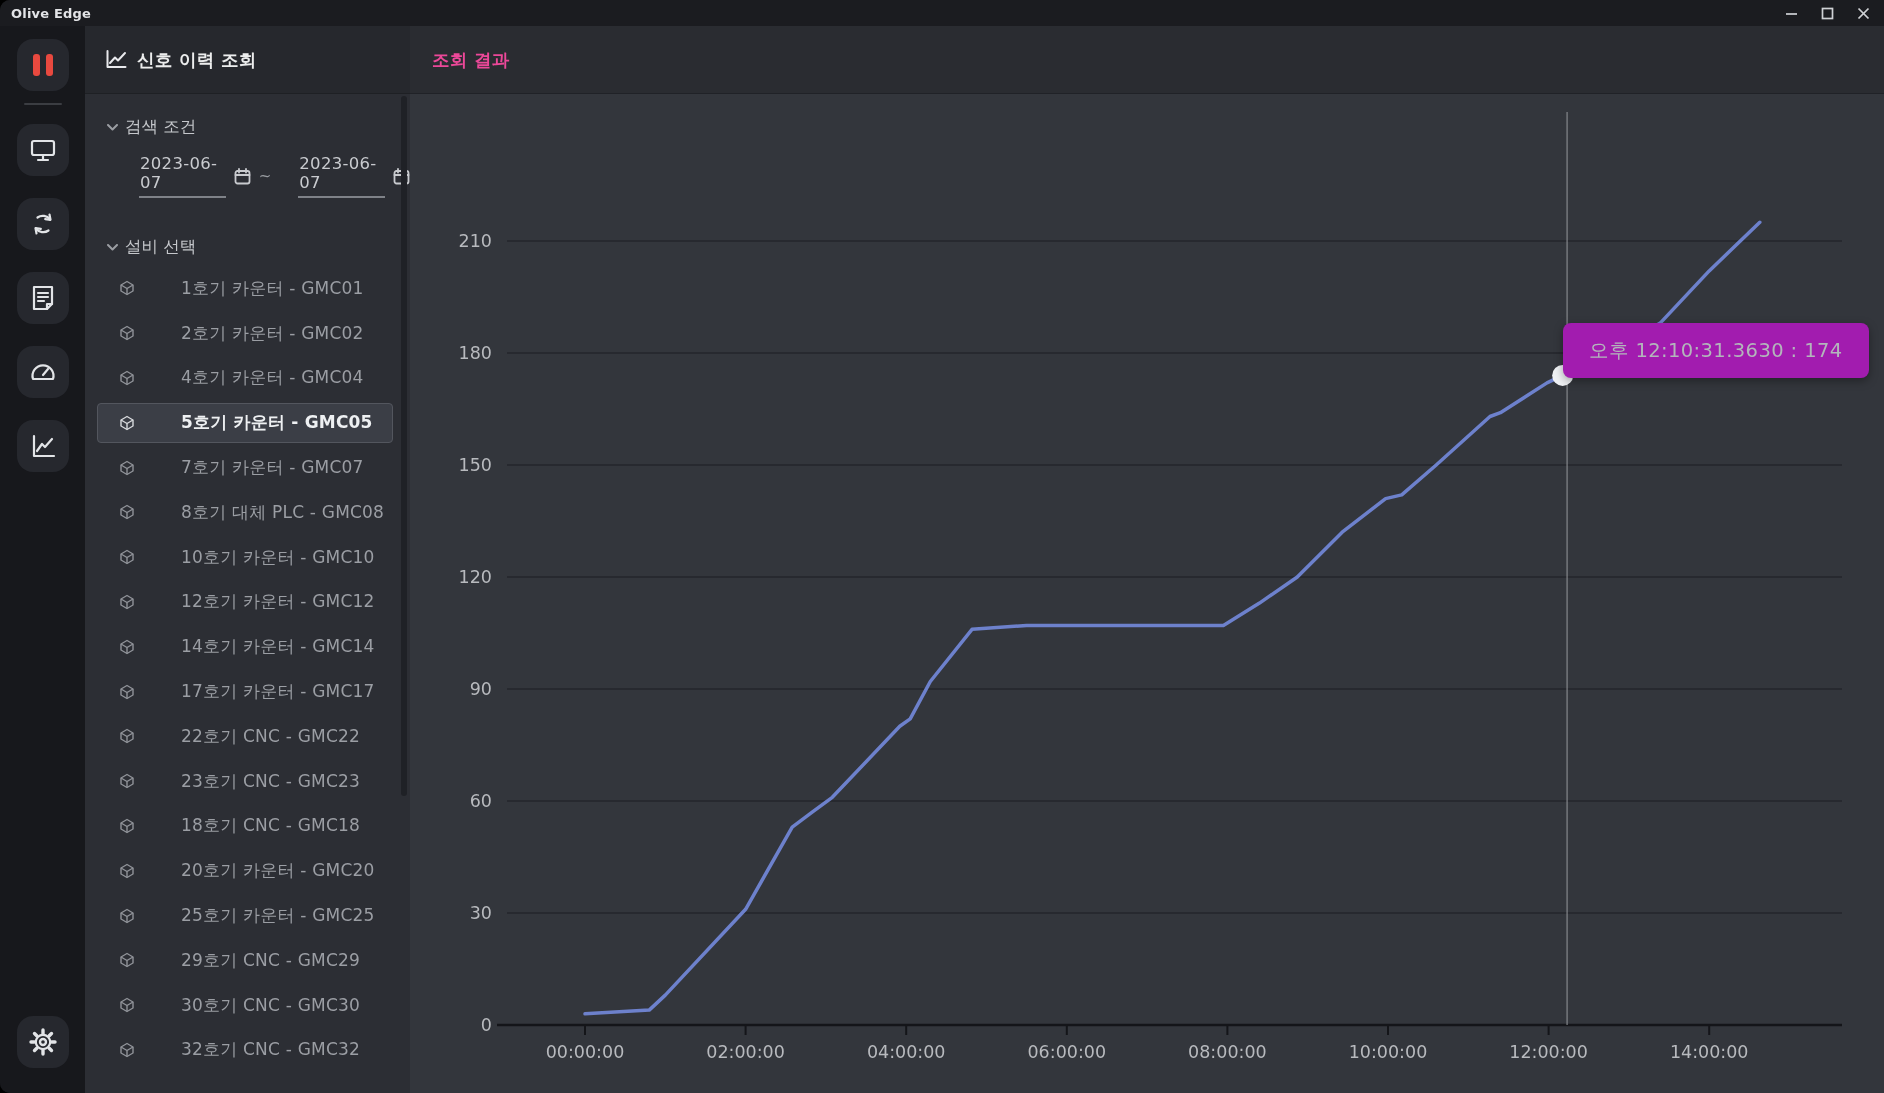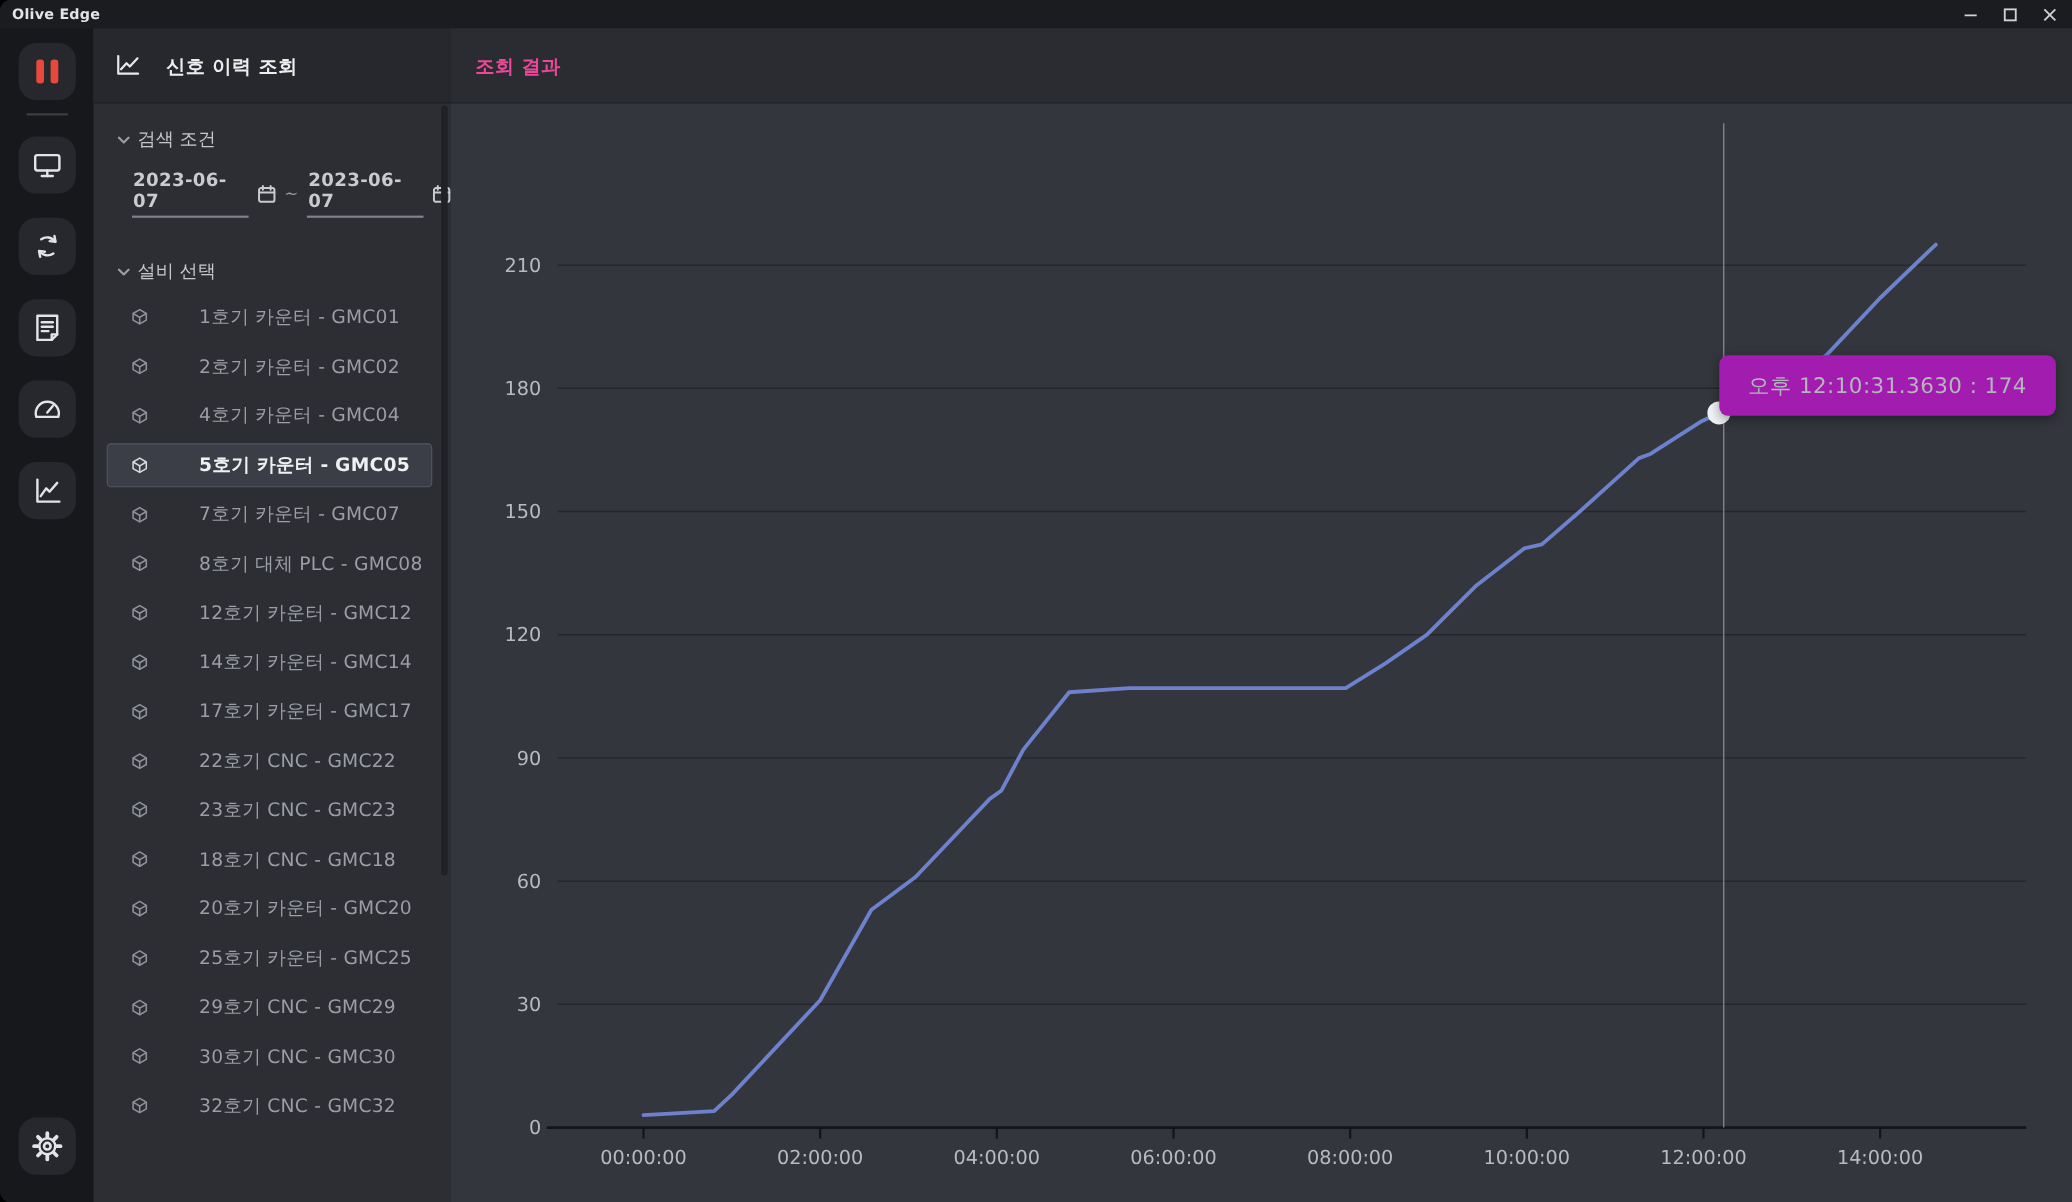--- a/index.html
+++ b/index.html
@@ -22,29 +22,29 @@
     align-items:center;justify-content:center;flex:0 0 52px;}
   .tool-btn svg{stroke:#e2e4e7;stroke-width:2.2;fill:none;stroke-linecap:round;stroke-linejoin:round;}
   .nav-btn{margin-bottom:22px;}
   .strip-divider{width:38px;height:2px;background:#3b3d42;border-radius:1px;margin:12px 0 19px 0;}
   .pause-bars{display:flex;gap:6px;}
   .pause-bars i{display:block;width:7px;height:22px;border-radius:3px;background:#e8493f;}
   .gear-btn{margin-top:auto;margin-bottom:25px;}
   
   .sidebar{width:325px;flex:0 0 325px;background:#2c2e34;position:relative;display:flex;flex-direction:column;}
   .sidebar-header{height:67px;flex:0 0 67px;background:#26282d;border-bottom:1px solid #1e2024;
-    display:flex;align-items:center;padding-left:20px;gap:23px;}
+    display:flex;align-items:center;padding-left:20px;gap:9px;}
   .sidebar-header svg{stroke:#e8e9ec;stroke-width:2;fill:none;stroke-linecap:round;stroke-linejoin:round;}
   .panel-title{color:#eceded;font-size:17.5px;font-weight:bold;letter-spacing:.3px;}
   .sidebar-content{flex:1;padding:22px 0 0 22px;overflow:hidden;}
   .section-label{display:flex;align-items:center;gap:7px;color:#c5c7cb;font-size:16.5px;}
   .section-label svg{stroke:#9a9da2;stroke-width:2;fill:none;stroke-linecap:round;stroke-linejoin:round;}
   .date-row{display:flex;align-items:center;margin:16px 0 0 13px;}
-  .date-value{color:#c9cbcf;font-size:16.5px;font-weight:bold;border-bottom:2px solid #7f8288;
-    padding:0 3px 4px 1px;letter-spacing:.3px;}
+  .date-value{color:#c9cbcf;font-size:16.5px;font-weight:normal;border-bottom:2px solid #7f8288;
+    padding:0 3px 4px 1px;letter-spacing:.3px;margin-left:19px;}
   .date-row .cal{margin-left:8px;display:flex;}
   .date-row .cal svg{stroke:#c9cbcf;stroke-width:1.8;fill:none;stroke-linecap:round;}
   .tilde{color:#9a9da2;font-size:15px;margin:0 8px;}
   .equip-section{margin-top:38px;}
   .equip-list{margin:8px 0 0 -10px;width:296px;}
   .equip-item{height:44.8px;display:flex;align-items:center;padding-left:21px;border-radius:4px;
     border:1px solid transparent;box-sizing:border-box;gap:35px;}
   .equip-item svg{stroke:#909399;stroke-width:1.4;fill:none;stroke-linejoin:round;flex:0 0 16px;}
   .equip-label{color:#9b9ea4;font-size:17px;margin-left:11px;letter-spacing:.2px;white-space:nowrap;}
   .equip-item.selected{background:#3b3e46;border-color:#53565e;height:40px;margin:2.4px 0;}
@@ -242,20 +242,28 @@
     </svg>
     <span class="equip-label">7호기 카운터 - GMC07</span>
   </div>
               <div class="equip-item">
     <svg width="16" height="16" viewBox="0 0 16 16">
       <path d="M8 1.5 14 5 v6 L8 14.5 2 11 V5 z"></path>
                   <polyline points="2,5 8,8.5 14,5"></polyline>
                   <line x1="8" y1="8.5" x2="8" y2="14.5"></line>
     </svg>
     <span class="equip-label">8호기 대체 PLC - GMC08</span>
+  </div>
+              <div class="equip-item">
+    <svg width="16" height="16" viewBox="0 0 16 16">
+      <path d="M8 1.5 14 5 v6 L8 14.5 2 11 V5 z"></path>
+                  <polyline points="2,5 8,8.5 14,5"></polyline>
+                  <line x1="8" y1="8.5" x2="8" y2="14.5"></line>
+    </svg>
+    <span class="equip-label">10호기 카운터 - GMC10</span>
   </div>
               <div class="equip-item">
     <svg width="16" height="16" viewBox="0 0 16 16">
       <path d="M8 1.5 14 5 v6 L8 14.5 2 11 V5 z"></path>
                   <polyline points="2,5 8,8.5 14,5"></polyline>
                   <line x1="8" y1="8.5" x2="8" y2="14.5"></line>
     </svg>
     <span class="equip-label">12호기 카운터 - GMC12</span>
   </div>
               <div class="equip-item">

